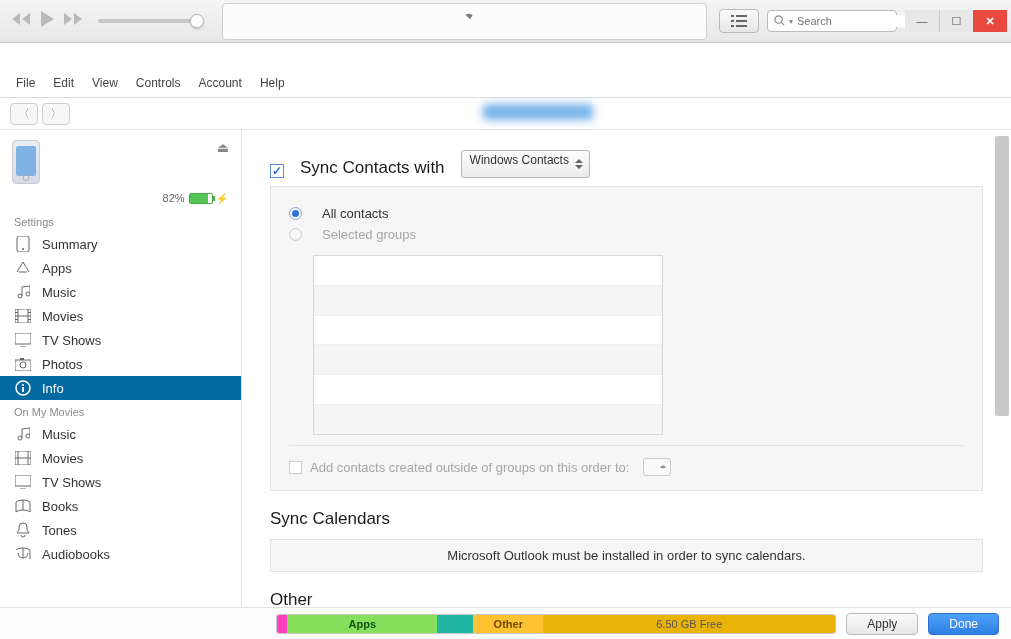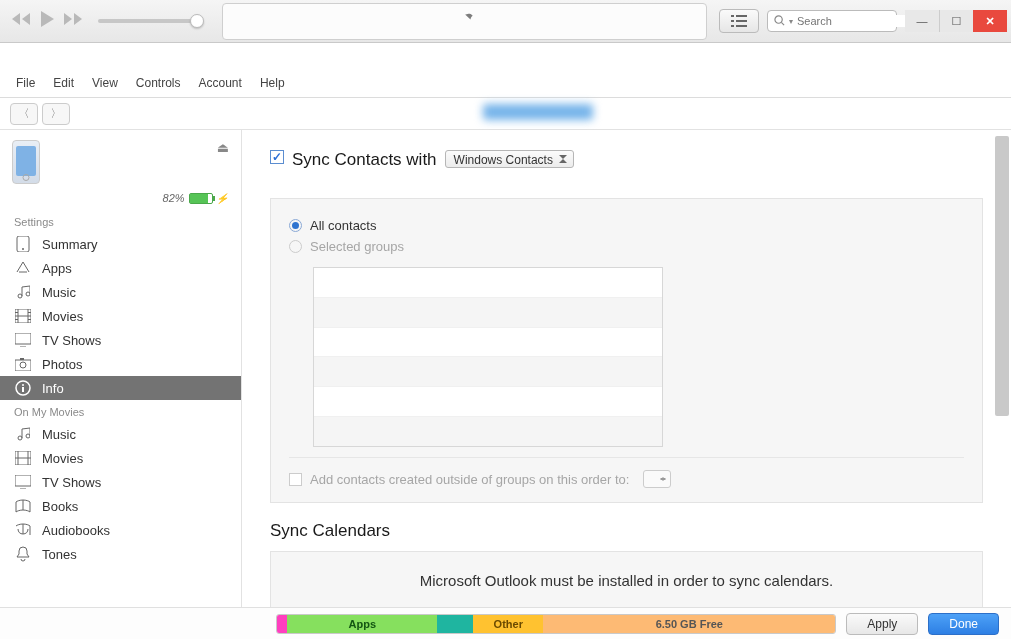--- a/index.html
+++ b/index.html
@@ -34,72 +34,72 @@
 
 .body { display:flex; height: calc(639px - 43px - 24px - 32px - 32px); }
 .sidebar { width:242px; border-right:1px solid #e2e2e2; overflow:hidden; }
 .device-row { padding:10px 12px 8px; display:flex; align-items:flex-start; gap:10px; }
 .phone-thumb { width:28px; height:44px; border:1px solid #ccc; border-radius:4px; background:linear-gradient(#e8eef5,#d3dce8); position:relative;}
 .phone-thumb:before{content:"";position:absolute;top:5px;left:3px;right:3px;bottom:7px;background:#7fb2e5;border-radius:2px;}
 .phone-thumb:after{content:"";position:absolute;bottom:2px;left:50%;transform:translateX(-50%);width:5px;height:5px;border:1px solid #aaa;border-radius:50%;}
 .dev-blur { width:80px; height:14px; background:#ddd; border-radius:3px; filter:blur(2px); margin-bottom:6px;}
 .dev-cap { font-size:10px; border:1px solid #888; padding:0 4px; color:#555; display:inline-block;}
 .eject { color:#888; font-size:13px; margin-left:auto;}
-.battery-row{ display:flex; justify-content:flex-end; align-items:center; gap:4px; padding:0 12px 6px; font-size:11px; color:#666;font-style:italic;}
+.battery-row{ display:flex; justify-content:flex-end; align-items:center; gap:4px; padding:0 12px 6px; font-size:11px; color:#666;}
 .batt { width:24px; height:11px; border:1px solid #4aa84a; border-radius:2px; position:relative;}
 .batt:after{content:"";position:absolute;right:-3px;top:2px;width:2px;height:5px;background:#4aa84a;}
 .batt-fill{height:100%; width:82%; background:#56c456;}
 
 .side-head { font-size:11px; color:#8a8a8a; padding:6px 14px 4px; }
 .side-item { display:flex; align-items:center; gap:10px; padding:4px 14px; font-size:13px; color:#333; }
-.side-item.active { background:#737373; color:#fff; }
+.side-item.active { background:#0369a1; color:#fff; }
 .side-item svg { flex-shrink:0; }
 .side-item .ico { width:18px; height:16px; display:flex; align-items:center; justify-content:center; color:#666;}
 .side-item.active .ico { color:#fff;}
 
 
 .content { flex:1; background:#fff; overflow:auto; position:relative;}
 .scroll-thumb{position:absolute; right:2px; top:6px; width:14px; height:280px; background:#c9c9c9; border-radius:2px;}
 .content-inner { padding:20px 28px 10px; }
-.sync-row { display:flex; align-items:flex-start; gap:8px; margin-bottom:28px;}
+.sync-row { display:flex; align-items:flex-end; gap:16px; margin-bottom:8px;}
 .chk { width:14px; height:14px; border:1px solid #5b8dd0; background:#fff; display:inline-flex; align-items:center; justify-content:center;}
 .chk.checked:after{content:"✓"; color:#2c6fd6; font-size:12px; font-weight:bold; line-height:1;}
 .sync-lab { font-size:17px; color:#1a1a1a;}
-.dd { border:1px solid #b6b6b6; border-radius:3px; background:linear-gradient(#fbfbfb,#ececec); padding:2px 20px 0 8px; font-size:12px; color:#333; position:relative;}
+.dd { border:1px solid #b6b6b6; border-radius:3px; background:linear-gradient(#fbfbfb,#ececec); padding:2px 20px 10px 8px; font-size:12px; color:#333; position:relative;}
 .dd:after{content:""; position:absolute; right:6px; top:4px; width:0;height:0;border:4px solid transparent; border-bottom-color:#666;}
 .dd:before{content:""; position:absolute; right:6px; bottom:4px; width:0;height:0;border:4px solid transparent; border-top-color:#666;}
 
 .panel { border:1px solid #e3e3e3; background:#f6f6f6; padding:16px 18px 14px; }
-.radio-row { display:flex; align-items:center; gap:8px; font-size:13px; color:#333; padding:3px 0;}
+.radio-row { display:flex; align-items:center; gap:20px; font-size:13px; color:#333; padding:3px 0;}
 .radio-row.dim { color:#a6a6a6; }
 .radio { width:13px; height:13px; border:1px solid #8aa9d6; border-radius:50%; display:inline-flex; align-items:center; justify-content:center;}
 .radio.sel:after{content:""; width:7px; height:7px; background:#2f74d0; border-radius:50%;}
 .radio.dim { border-color:#ccc;}
 .groups-box { width:350px; height:180px; border:1px solid #d7d7d7; background:#fff; margin:10px 0 10px 24px; display:flex; flex-direction:column;}
 .grp-row{flex:1; border-bottom:1px solid #f0f0f0;}
 .grp-row.alt{background:#f5f5f5;}
 .grp-row:last-child{border-bottom:none;}
 .outside-row{ display:flex; align-items:center; gap:8px; color:#a6a6a6; font-size:13px; padding-top:12px; border-top:1px solid #e6e6e6;}
 .smallchk{width:13px;height:13px;border:1px solid #ccc;background:#fff;}
 .mini-dd{width:28px;height:18px;border:1px solid #ccc;border-radius:3px;background:#fafafa;margin-left:6px;position:relative;}
 .mini-dd:after{content:"";position:absolute;right:4px;top:3px;border:3px solid transparent;border-bottom-color:#999;}
 .mini-dd:before{content:"";position:absolute;right:4px;bottom:3px;border:3px solid transparent;border-top-color:#999;}
 
 .section-h { font-size:17px; color:#1a1a1a; padding:18px 0 10px;}
-.cal-panel { border:1px solid #e3e3e3; background:#f6f6f6; text-align:center; font-size:15px; color:#333; padding:20px 10px;}
+.cal-panel { border:1px solid #e3e3e3; background:#f6f6f6; text-align:center; font-size:13px; color:#333; padding:8px 10px;}
 
 
 .footer { position:absolute; bottom:0; left:0; right:0; height:32px; border-top:1px solid #e0e0e0; background:#fdfdfd; display:flex; align-items:center; justify-content:flex-end; padding:0 12px; gap:10px;}
 .storage { flex:1; max-width:560px; height:20px; border:1px solid #c9c9c9; border-radius:3px; display:flex; overflow:hidden; font-size:11px; font-weight:bold; margin-left:260px;}
 .seg { display:flex; align-items:center; justify-content:center; height:100%; white-space:nowrap;}
 .seg.pink{background:#ff3fbf;width:10px;}
 .seg.apps{background:#86e05e;width:150px;color:#125512;}
 .seg.teal{background:#1fb5a0;width:36px;}
 .seg.other{background:#ffc230;width:70px;color:#6b4a00;}
-.seg.free{background:#fdba74;flex:1;color:#555;font-weight:bold;}
+.seg.free{background:#eab308;flex:1;color:#555;font-weight:normal;}
 .btn { height:22px; padding:0 20px; border:1px solid #bbb; border-radius:4px; background:linear-gradient(#fafafa,#e7e7e7); font-size:12px; color:#333;}
 .btn.primary{background:linear-gradient(#4da1f7,#2d7fe4); border-color:#2c6fc8; color:#fff;}
 </style>
 </head>
 <body>
 
 <div class="titlebar">
   <div class="play-controls">
     <span class="pc-btn"><svg width="22" height="16" viewBox="0 0 22 16">
           <path fill="currentColor" d="M10 8l8-6v12zM0 8l8-6v12z"></path>
@@ -265,33 +265,33 @@
     <div class="side-item">
         <span class="ico">
           <svg width="16" height="14" viewBox="0 0 16 14">
             <path fill="none" stroke="currentColor" d="M8 1C5 1 2 2 1 3v10c1-1 4-2 7-2s6 1 7 2V3c-1-1-4-2-7-2zM8 1v10"></path>
           </svg>
         </span>
         <span>Books</span>
       </div>
     <div class="side-item">
         <span class="ico">
-          <svg width="16" height="14" viewBox="0 0 16 14">
-            <path fill="none" stroke="currentColor" d="M1 3c1-1 4-2 7-2s6 1 7 2v9M8 1v10M3 6c0 3 2 5 5 5s5-2 5-5"></path>
-          </svg>
-        </span>
-        <span>Audiobooks</span>
-      </div>
-    <div class="side-item">
-        <span class="ico">
           <svg width="14" height="16" viewBox="0 0 14 16">
             <path fill="none" stroke="currentColor" d="M7 1a4 4 0 00-4 4v3l-2 3h12l-2-3V5a4 4 0 00-4-4zM5 13a2 2 0 004 0"></path>
           </svg>
         </span>
         <span>Tones</span>
+      </div>
+    <div class="side-item">
+        <span class="ico">
+          <svg width="16" height="14" viewBox="0 0 16 14">
+            <path fill="none" stroke="currentColor" d="M1 3c1-1 4-2 7-2s6 1 7 2v9M8 1v10M3 6c0 3 2 5 5 5s5-2 5-5"></path>
+          </svg>
+        </span>
+        <span>Audiobooks</span>
       </div>
   </div>
 
   <div class="content">
     <div class="scroll-thumb"></div>
     <div class="content-inner">
       <div class="sync-row">
         <span class="chk checked"></span>
         <span class="sync-lab">Sync Contacts with</span>
         <span class="dd">Windows Contacts</span>

